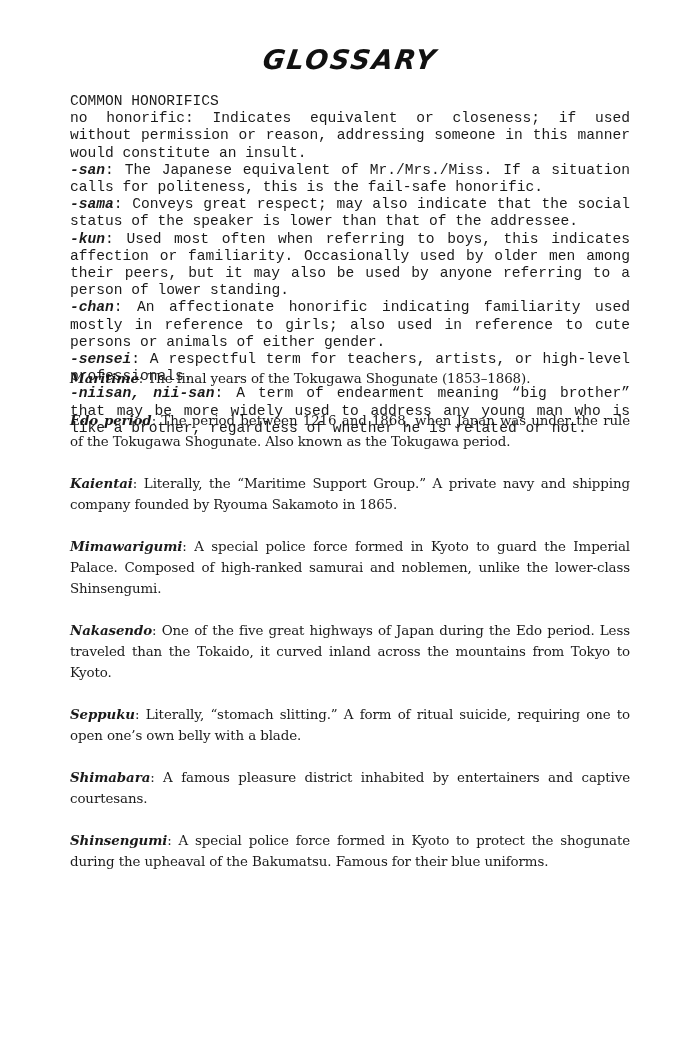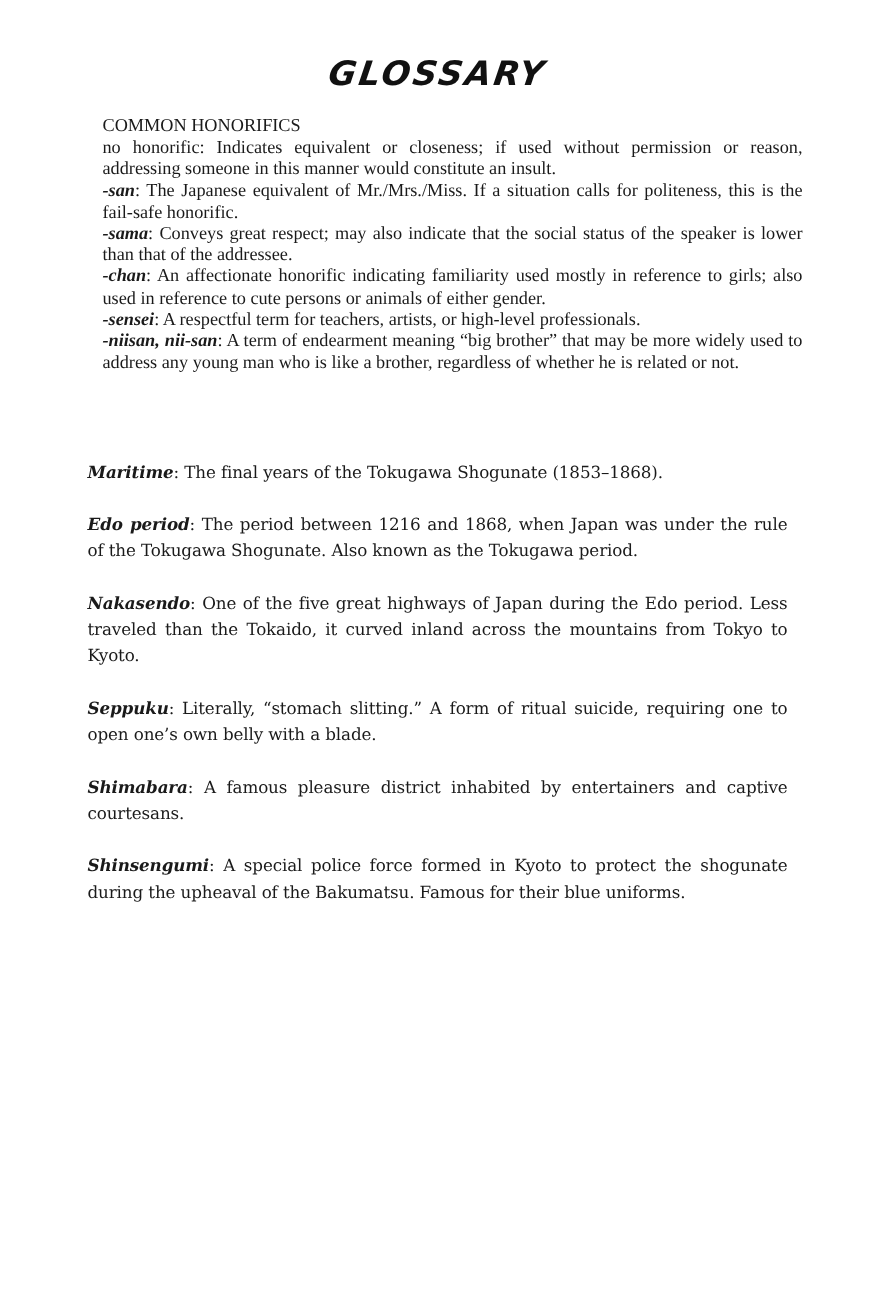--- a/index.html
+++ b/index.html
@@ -5,22 +5,22 @@
     html, body { margin: 0; padding: 0; background: #ffffff; }
     body { width: 700px; height: 1050px; overflow: hidden; position: relative; color: #1a1a1a; }
     .page { position: absolute; left: 0; top: 0; width: 700px; height: 1050px; }
     .title {
       position: absolute; left: 0; top: 44px; width: 700px; text-align: center;
       font-family: "DejaVu Sans", sans-serif; font-weight: bold; font-style: italic;
       font-size: 27px; letter-spacing: 2px; color: #111;
       transform: skewX(-8deg);
     }
     .honorifics {
-      position: absolute; left: 82px; top: 93px; width: 560px;
-      font-family: Liberation Serif, serif; font-size: 14.6px; line-height: 17.2px;
+      position: absolute; left: 70px; top: 93px; width: 560px;
+      font-family: Liberation Mono, monospace; font-size: 14.6px; line-height: 17.2px;
       text-align: justify;
     }
     .hon-heading { text-transform: none; }
     .hon-entry { margin: 0; }
     .term { font-weight: bold; font-style: italic; }
     .entries {
       position: absolute; left: 70px; top: 368px; width: 560px;
       font-family: "DejaVu Serif", serif; font-size: 13.4px; line-height: 21.2px;
       text-align: justify; letter-spacing: -0.1px;
     }
@@ -32,27 +32,30 @@
 
 <div class="page">
   <div class="title">GLOSSARY</div>
 
   <div class="honorifics">
     <div class="hon-heading">COMMON HONORIFICS</div>
     <div id="hon-list">
         <div class="hon-entry"><span>no honorific</span><span>: Indicates equivalent or closeness; if used without permission or reason, addressing someone in this manner would constitute an insult.</span></div>
         <div class="hon-entry"><span class="term">-san</span><span>: The Japanese equivalent of Mr./Mrs./Miss. If a situation calls for politeness, this is the fail-safe honorific.</span></div>
         <div class="hon-entry"><span class="term">-sama</span><span>: Conveys great respect; may also indicate that the social status of the speaker is lower than that of the addressee.</span></div>
+        <div class="hon-entry"><span class="term">-kun</span><span>: Used most often when referring to boys, this indicates affection or familiarity. Occasionally used by older men among their peers, but it may also be used by anyone referring to a person of lower standing.</span></div>
         <div class="hon-entry"><span class="term">-chan</span><span>: An affectionate honorific indicating familiarity used mostly in reference to girls; also used in reference to cute persons or animals of either gender.</span></div>
         <div class="hon-entry"><span class="term">-sensei</span><span>: A respectful term for teachers, artists, or high-level professionals.</span></div>
         <div class="hon-entry"><span class="term">-niisan, nii-san</span><span>: A term of endearment meaning “big brother” that may be more widely used to address any young man who is like a brother, regardless of whether he is related or not.</span></div>
       </div>
   </div>
 
   <div class="entries" id="entries">
       <div class="entry"><span class="term">Maritime</span><span>: The final years of the Tokugawa Shogunate (1853–1868).</span></div>
       <div class="entry"><span class="term">Edo period</span><span>: The period between 1216 and 1868, when Japan was under the rule of the Tokugawa Shogunate. Also known as the Tokugawa period.</span></div>
+      <div class="entry"><span class="term">Kaientai</span><span>: Literally, the “Maritime Support Group.” A private navy and shipping company founded by Ryouma Sakamoto in 1865.</span></div>
+      <div class="entry"><span class="term">Mimawarigumi</span><span>: A special police force formed in Kyoto to guard the Imperial Palace. Composed of high-ranked samurai and noblemen, unlike the lower-class Shinsengumi.</span></div>
       <div class="entry"><span class="term">Nakasendo</span><span>: One of the five great highways of Japan during the Edo period. Less traveled than the Tokaido, it curved inland across the mountains from Tokyo to Kyoto.</span></div>
       <div class="entry"><span class="term">Seppuku</span><span>: Literally, “stomach slitting.” A form of ritual suicide, requiring one to open one’s own belly with a blade.</span></div>
       <div class="entry"><span class="term">Shimabara</span><span>: A famous pleasure district inhabited by entertainers and captive courtesans.</span></div>
       <div class="entry"><span class="term">Shinsengumi</span><span>: A special police force formed in Kyoto to protect the shogunate during the upheaval of the Bakumatsu. Famous for their blue uniforms.</span></div>
     </div>
 </div>
 
 </body></html>

